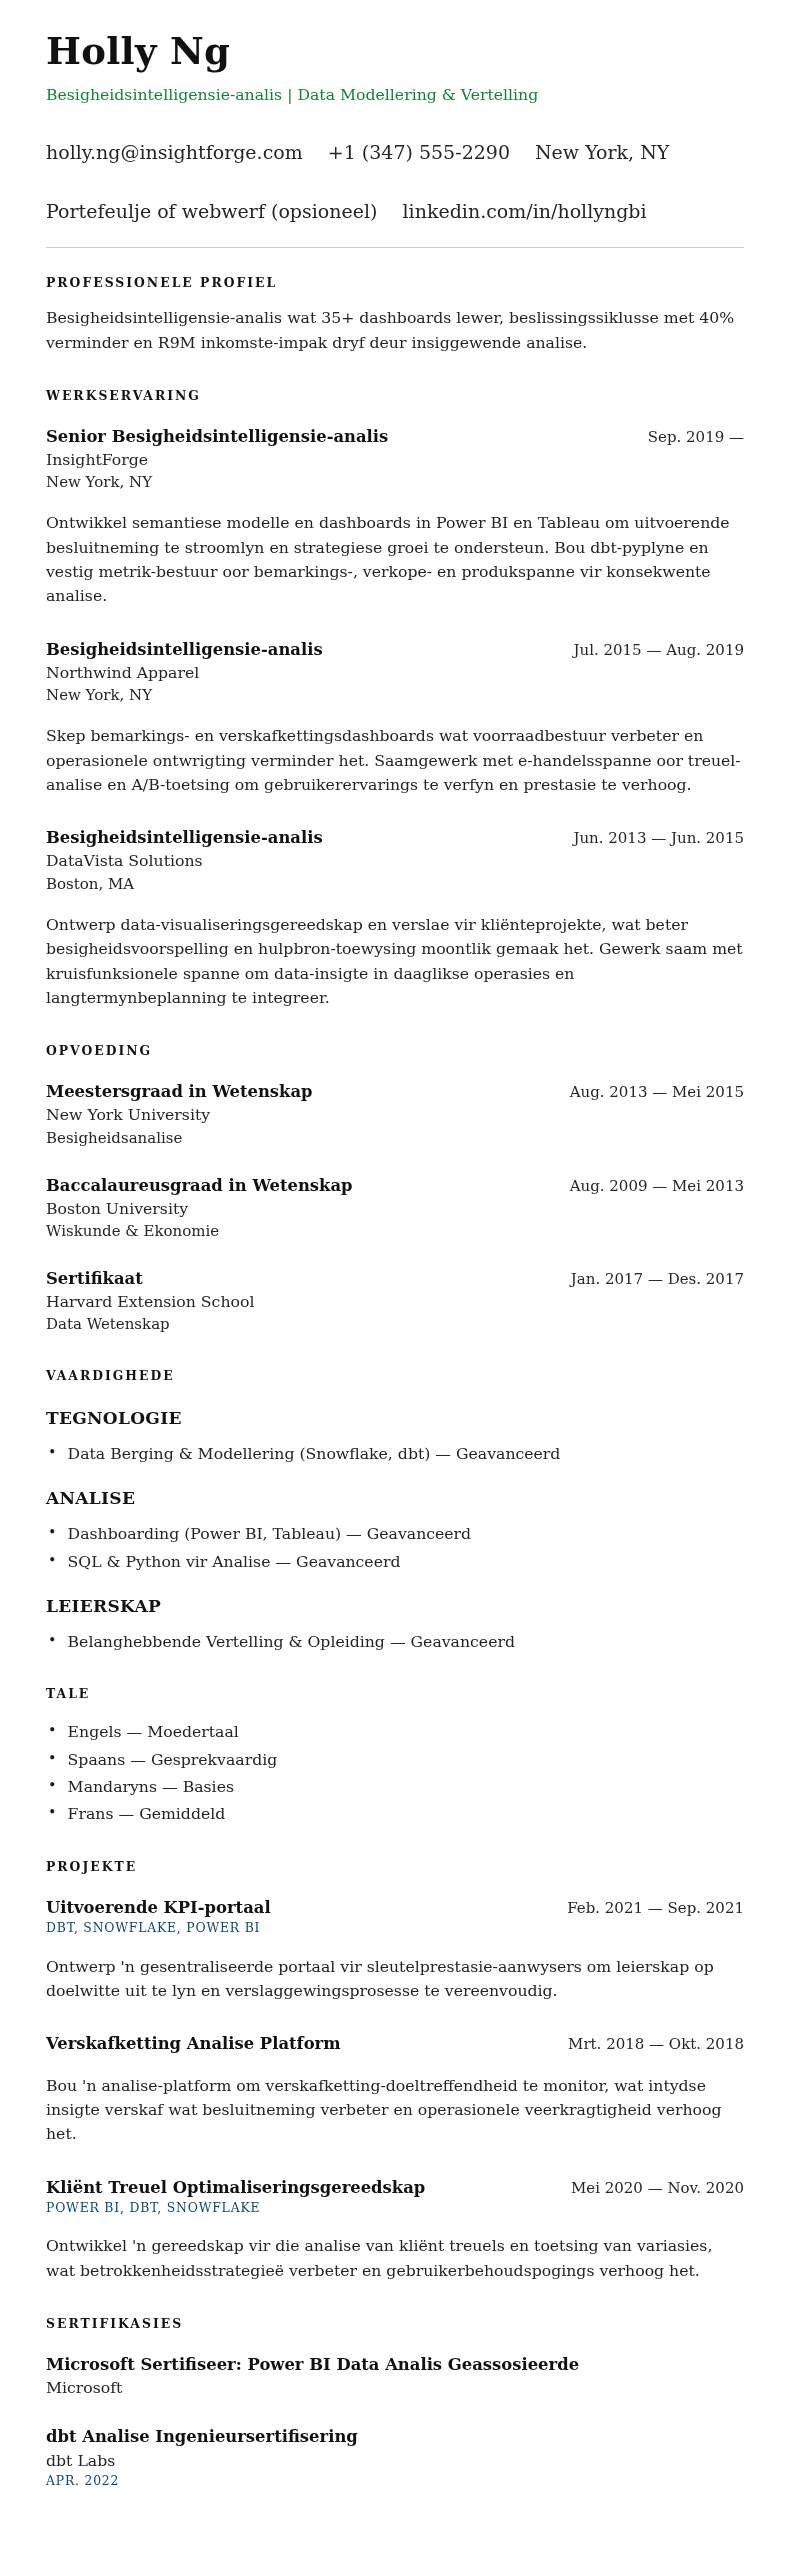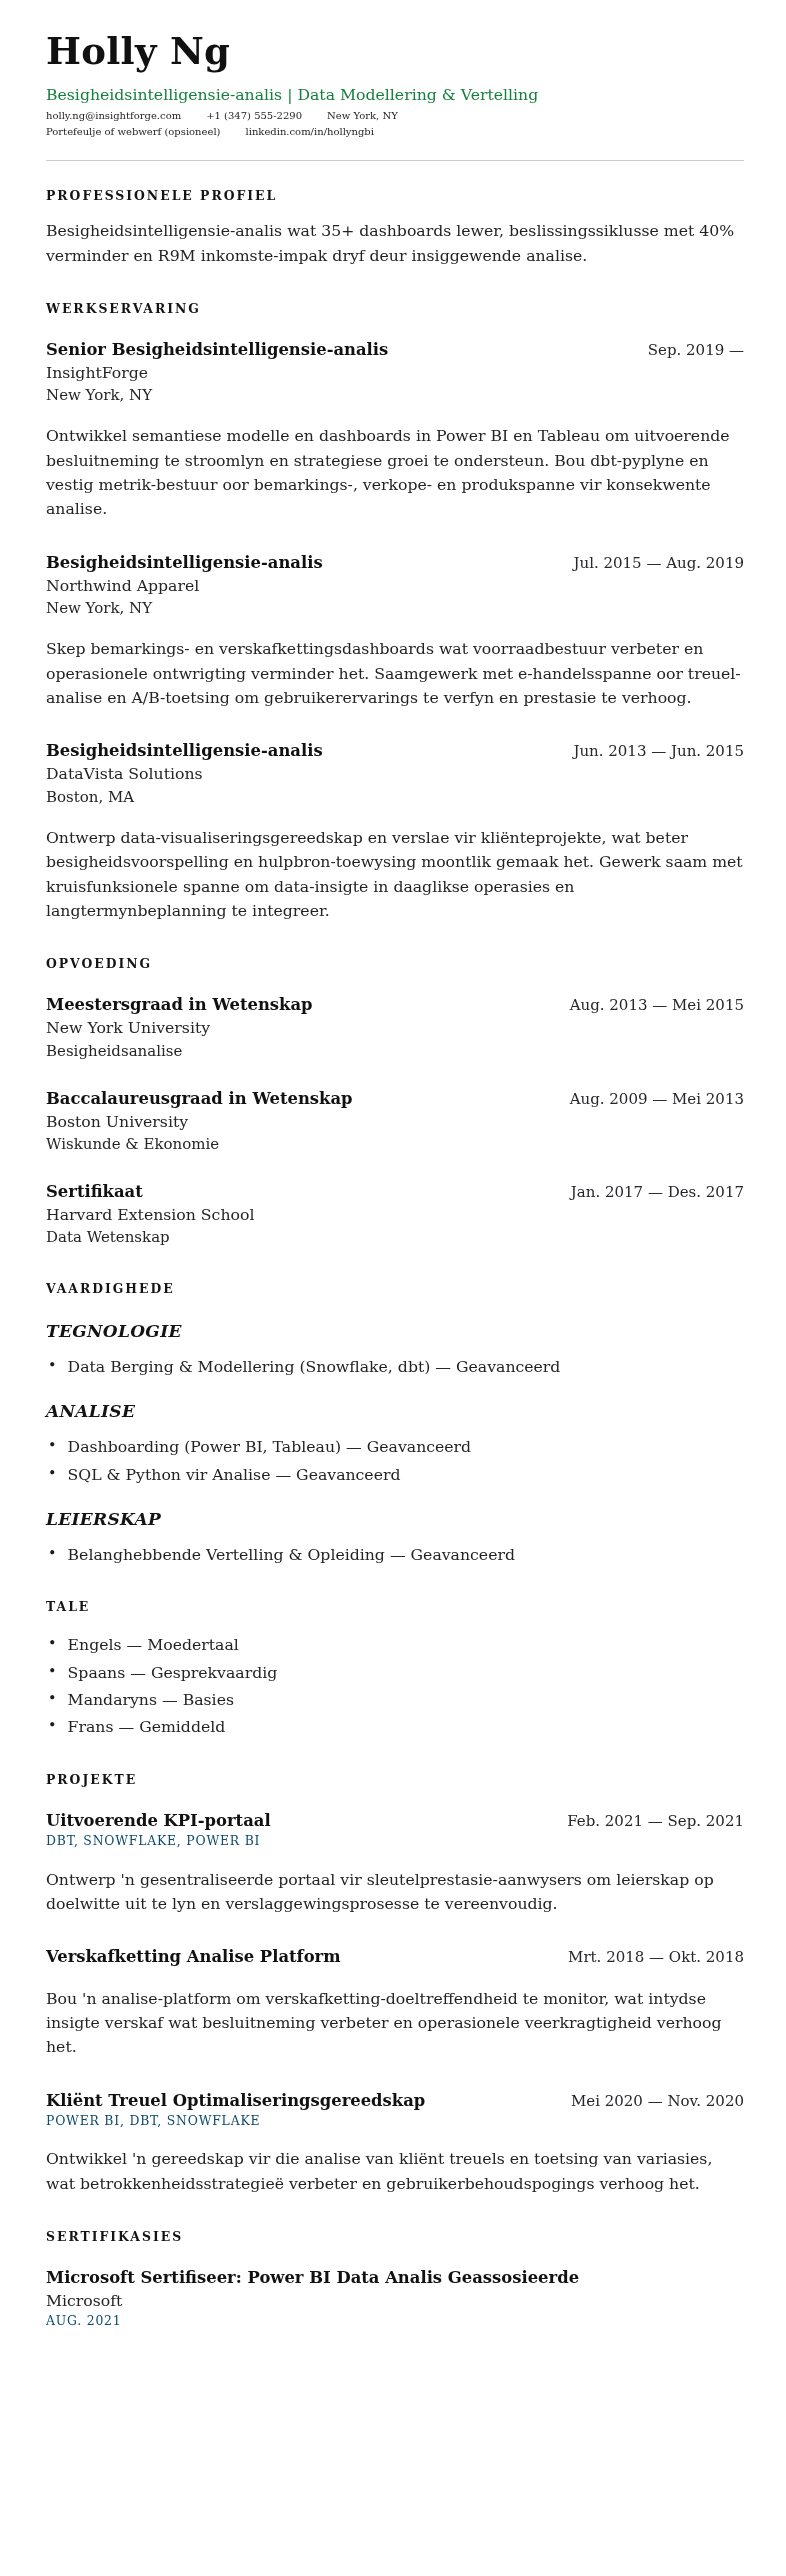--- a/index.html
+++ b/index.html
@@ -27,23 +27,23 @@
   }
   .subtitle {
     font-size: 15.7px;
     color: #15803d;
     margin-top: 10.5px;
     line-height: 1.5;
   }
   .contact-row {
     display: flex;
     gap: 25px;
-    font-size: 10px;
+    font-size: 19px;
     color: #252525;
-    margin-top: 1px;
+    margin-top: 31px;
     line-height: 1.5;
   }
   .rule {
     border: none;
     border-top: 1.3px solid #cccccc;
     margin-top: 21px;
   }
 
   
   .section { margin-top: 33px; }
@@ -111,21 +111,20 @@
   }
 
   
   .skill-group-title {
     margin-top: 22px;
     font-size: 17px;
     font-weight: 700;
     color: #141414;
     letter-spacing: 0.3px;
     line-height: 1.35;
-    font-style: italic;
   }
   ul.bullet-list {
     list-style: none;
     margin-top: 11.8px;
   }
   ul.bullet-list li {
     position: relative;
     padding-left: 21.6px;
     font-size: 15.7px;
     line-height: 1.5;
@@ -292,19 +291,23 @@
       <p class="entry-desc">Ontwikkel 'n gereedskap vir die analise van kliënt treuels en toetsing van variasies, wat betrokkenheidsstrategieë verbeter en gebruikerbehoudspogings verhoog het.</p>
     </div>
   </section>
 
   <section class="section">
     <h2 class="section-heading">SERTIFIKASIES</h2>
 
     <div class="entry">
       <div class="entry-title">Microsoft Sertifiseer: Power BI Data Analis Geassosieerde</div>
       <div class="entry-sub">Microsoft</div>
-      <div class="entry-smalldate">AUG. 2021</div>
-    </div>
-
+    </div>
+
+    <div class="entry" style="margin-top:27.5px">
+      <div class="entry-title">dbt Analise Ingenieursertifisering</div>
+      <div class="entry-sub">dbt Labs</div>
+      <div class="entry-smalldate">APR. 2022</div>
+    </div>
   </section>
 
 </div>
 
 
 </body></html>

